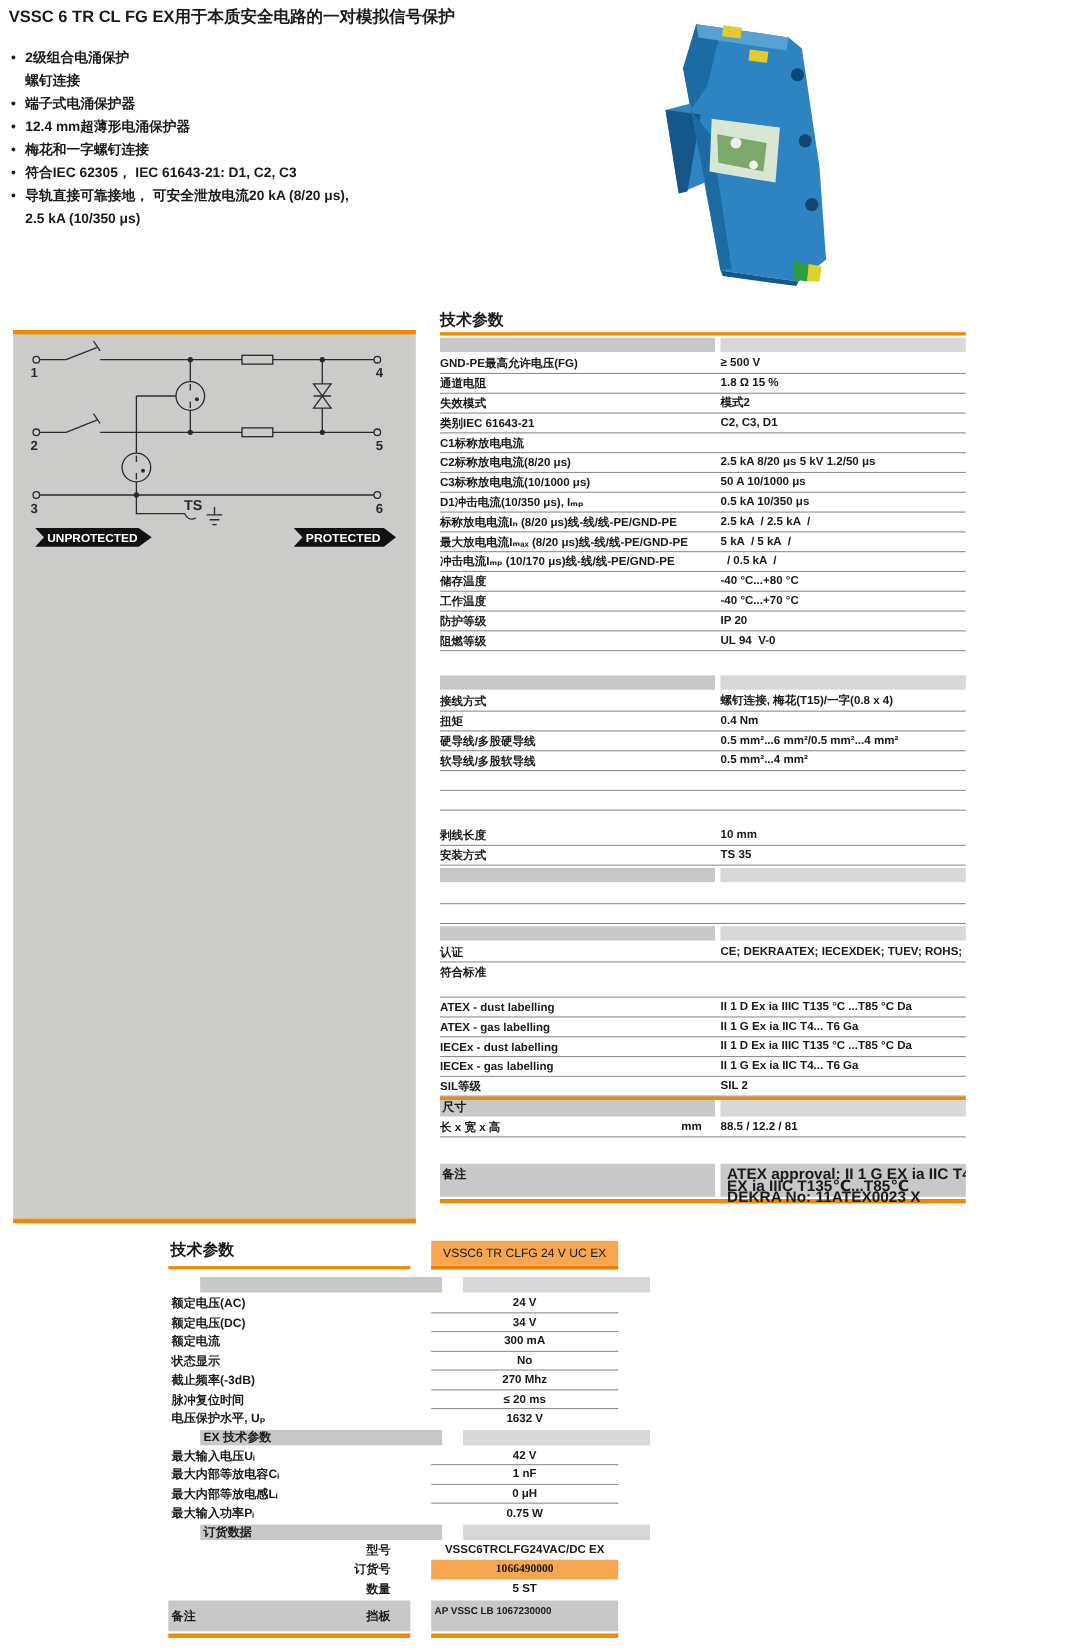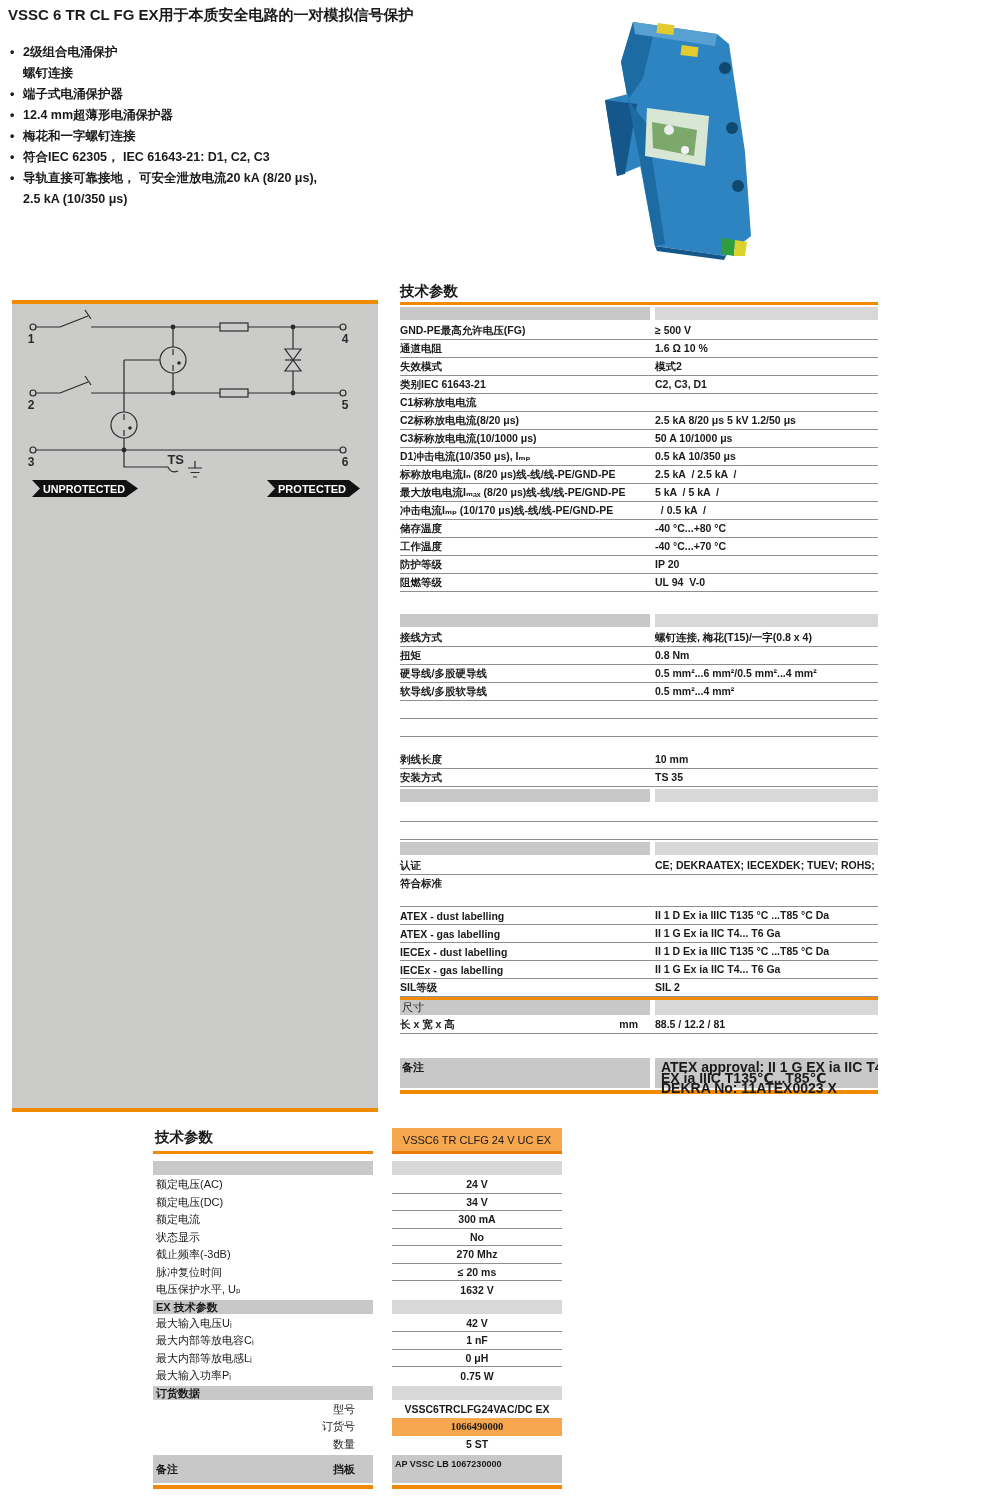--- a/index.html
+++ b/index.html
@@ -26,21 +26,21 @@
   .diagram svg{display:block;}
 
   
   .tech{position:absolute;left:400px;top:283px;width:585px;}
   .tech h2{margin:0;font-size:14.5px;font-weight:bold;line-height:17px;}
   .tech .rule{height:3px;background:var(--orange);margin-top:2px;}
   .t-bars{display:flex;height:13px;margin:2px 0;}
   .t-bars .b1{width:250px;flex:none;background:var(--bar);}
   .t-bars .b2{flex:1;margin-left:5px;background:var(--barlight);}
   .t-sect{height:15px;border-top:3px solid var(--orange);margin:0 0 1px 0;}
-  .t-sect .b1{font-weight:normal;font-size:11px;line-height:15px;padding-left:2px;box-sizing:border-box;}
+  .t-sect .b1{font-weight:bold;font-size:11px;line-height:15px;padding-left:2px;box-sizing:border-box;}
   .t-row{display:flex;align-items:center;height:18px;border-bottom:1px solid var(--line);box-sizing:border-box;}
   .t-row2{height:32px;align-items:flex-start;}
   .t-row2 .t-lab,.t-row2 .t-val{padding-top:2px;}
   .t-empty{height:18px;}
   .t-lab{width:250px;flex:none;font-size:10.5px;font-weight:bold;white-space:nowrap;}
   .t-lab-unit{display:flex;}
   .t-lab-unit .unit{margin-left:auto;padding-right:12px;}
   .t-val{flex:1;margin-left:5px;font-size:10.5px;font-weight:bold;white-space:pre-wrap;line-height:13px;}
   .t-gap{width:100%;}
   .t-remark{display:flex;height:30px;}
@@ -52,30 +52,30 @@
 
   
   .variant{position:absolute;left:153px;top:1128px;width:410px;}
   .v-top{position:relative;height:32px;}
   .v-top h2{margin:0;font-size:14.5px;font-weight:bold;line-height:18px;padding-left:2px;}
   .v-top .v-rule{position:absolute;left:0;top:23px;width:220px;height:3px;background:var(--orange);}
   .v-col-head{position:absolute;left:239px;top:0;width:170px;height:23px;background:var(--orangelight);
               border-bottom:3px solid var(--orangedark);display:flex;align-items:center;justify-content:center;
               font-size:11px;font-weight:normal;white-space:nowrap;}
   .v-row{display:flex;height:17.5px;}
-  .v-lab{width:220px;flex:none;font-size:11px;font-weight:normal;display:flex;align-items:center;
+  .v-lab{width:220px;flex:none;font-size:11px;font-weight:bold;display:flex;align-items:center;
          padding-left:3px;box-sizing:border-box;white-space:nowrap;}
   .v-lab.r{justify-content:flex-end;padding-right:18px;padding-left:0;}
   .v-val{width:170px;flex:none;margin-left:19px;font-size:10.5px;font-weight:bold;display:flex;
          align-items:center;justify-content:center;border-bottom:1px solid var(--line);box-sizing:border-box;}
   .v-val.noline{border-bottom:none;}
   .v-val.orange{background:var(--orangelight);border-bottom:none;font-family:Liberation Serif, serif;}
   .v-bars{display:flex;height:14px;margin:1px 0;}
   .v-bars .b1{width:220px;flex:none;background:var(--bar);font-size:11px;font-weight:bold;line-height:14px;
-              padding-left:3px;box-sizing:border-box;}
+              padding-left:3px;box-sizing:border-box;margin-left:29px;}
   .v-bars .b2{width:170px;flex:none;margin-left:19px;background:var(--barlight);}
   .v-remark{display:flex;height:28px;margin-top:2px;}
   .v-remark .b1{width:220px;flex:none;background:var(--bar);display:flex;align-items:center;
                 justify-content:space-between;font-size:11px;font-weight:bold;
                 padding:0 18px 0 3px;box-sizing:border-box;}
   .v-remark .b2{width:170px;flex:none;margin-left:19px;background:var(--bar);font-size:9px;font-weight:bold;
                 display:flex;align-items:flex-start;padding:4px 0 0 3px;box-sizing:border-box;}
   .v-obottom{display:flex;height:4px;margin-top:2px;}
   .v-obottom .b1{width:220px;flex:none;background:var(--orange);}
   .v-obottom .b2{width:170px;flex:none;margin-left:19px;background:var(--orange);}
@@ -234,21 +234,21 @@
         <div class="t-bars">
           <div class="b1"></div>
           <div class="b2"></div>
         </div>
         <div class="t-row">
           <div class="t-lab">GND-PE最高允许电压(FG)</div>
           <div class="t-val">≥ 500 V</div>
         </div>
         <div class="t-row">
           <div class="t-lab">通道电阻</div>
-          <div class="t-val">1.6 Ω 10 %</div>
+          <div class="t-val">1.8 Ω 15 %</div>
         </div>
         <div class="t-row">
           <div class="t-lab">失效模式</div>
           <div class="t-val">模式2</div>
         </div>
         <div class="t-row">
           <div class="t-lab">类别IEC 61643-21</div>
           <div class="t-val">C2, C3, D1</div>
         </div>
         <div class="t-row">
@@ -299,21 +299,21 @@
         <div class="t-bars">
           <div class="b1"></div>
           <div class="b2"></div>
         </div>
         <div class="t-row">
           <div class="t-lab">接线方式</div>
           <div class="t-val">螺钉连接, 梅花(T15)/一字(0.8 x 4)</div>
         </div>
         <div class="t-row">
           <div class="t-lab">扭矩</div>
-          <div class="t-val">0.8 Nm</div>
+          <div class="t-val">0.4 Nm</div>
         </div>
         <div class="t-row">
           <div class="t-lab">硬导线/多股硬导线</div>
           <div class="t-val">0.5 mm²...6 mm²/0.5 mm²...4 mm²</div>
         </div>
         <div class="t-row">
           <div class="t-lab">软导线/多股软导线</div>
           <div class="t-val">0.5 mm²...4 mm²</div>
         </div>
         <div class="t-row t-empty"></div>

